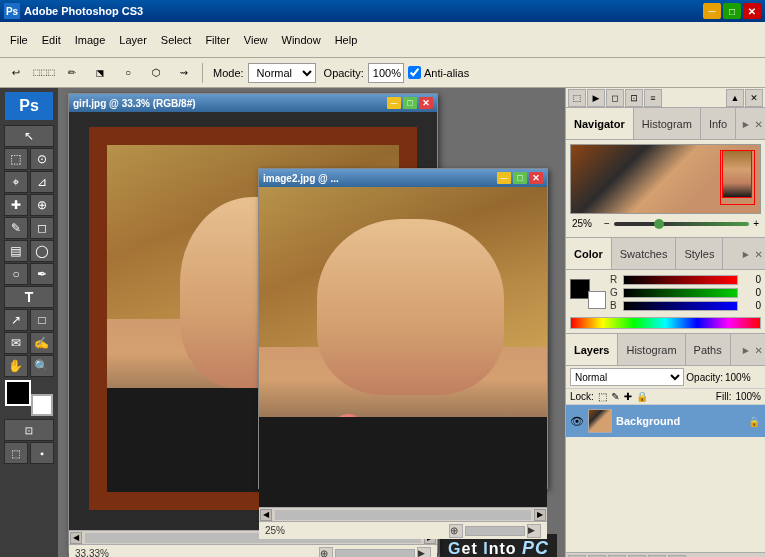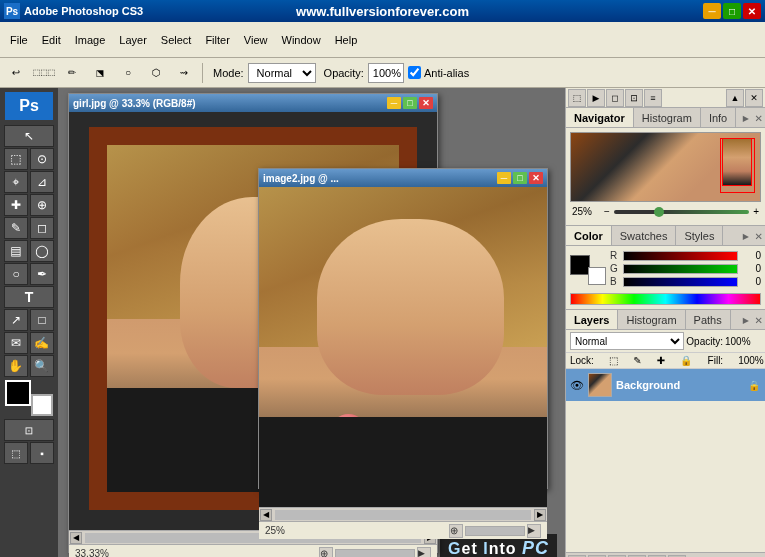--- a/index.html
+++ b/index.html
@@ -291,21 +291,21 @@
       justify-content: center;
       font-size: 9px;
       cursor: pointer;
     }
 
     
     .panel {
       border-bottom: 1px solid #aaa;
     }
     .panel-tab-bar {
-      height: 20px;
+      height: 32px;
       background: #d4d0c8;
       display: flex;
       align-items: center;
       border-bottom: 1px solid #aaa;
       position: relative;
       text-align: center;
     }
     .panel-tab {
       padding: 2px 8px;
       font-size: 11px;
@@ -481,21 +481,21 @@
     .layers-opacity {
       display: flex;
       align-items: center;
       gap: 2px;
     }
     .layers-opacity-label { font-size: 10px; }
     .layers-opacity-val { font-size: 10px; width: 36px; }
     .layers-lock-row {
       display: flex;
       align-items: center;
-      gap: 15px;
+      gap: 4px;
       padding: 2px 4px;
       font-size: 10px;
       border-bottom: 1px solid #ccc;
     }
     .lock-icon { font-size: 10px; }
     .fill-label { margin-left: auto; font-size: 10px; }
     .fill-val { font-size: 10px; }
     .layer-row {
       display: flex;
       align-items: center;
@@ -567,23 +567,20 @@
     }
     .watermark span { color: #ffcc00; }
   </style>
 </head>
 <body>
 
 <div class="title-bar">
   <div class="title-bar-left">
     <div class="title-bar-icon">Ps</div>
     <span>Adobe Photoshop CS3</span>
-  </div>
-  <div style="position:absolute;left:50%;transform:translateX(-50%);font-size:13px;font-weight:bold;">
-    www.fullversionforever.com
   </div>
   <div class="title-bar-controls">
     <div class="title-btn minimize">─</div>
     <div class="title-btn maximize">□</div>
     <div class="title-btn close">✕</div>
   </div>
 </div>
 
 <div class="menu-bar">
   <div class="menu-item">File</div>

